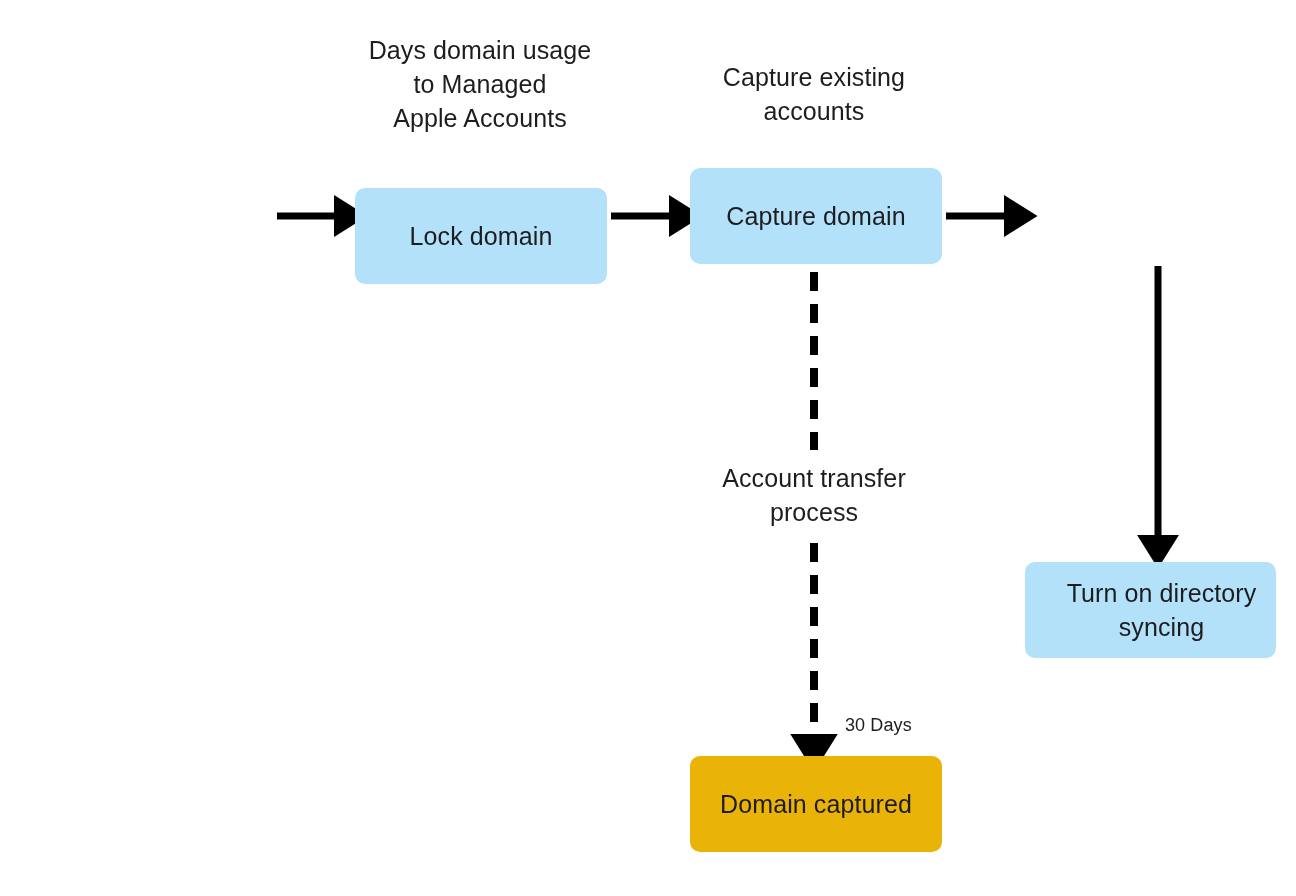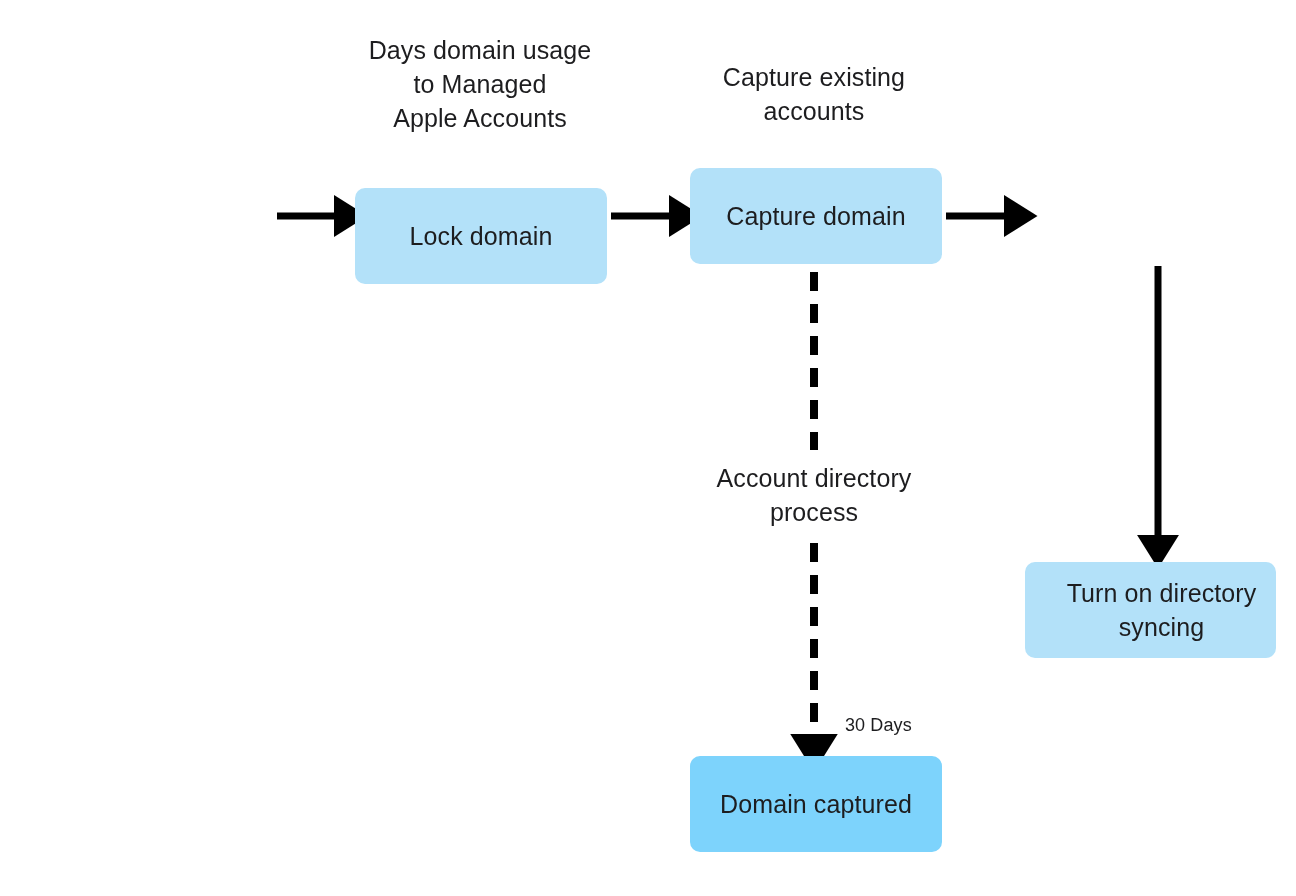--- a/index.html
+++ b/index.html
@@ -103,20 +103,20 @@
 
 
   <div class="node" style="left:355px; top:168px; width:252px; height:96px; background:#b3e1f9;margin-top:20px;">Lock domain</div>
 
   <div class="node" style="left:690px; top:168px; width:252px; height:96px; background:#b3e1f9;">Capture domain</div>
 
 
   <div class="node" style="left:1025px; top:562px; width:251px; height:96px; background:#b3e1f9; white-space:pre-line;padding-left:32px;">Turn on directory
 syncing</div>
 
-  <div class="node" style="left:690px; top:756px; width:252px; height:96px; background:#7dd3fc;">Domain captured</div>
+  <div class="node" style="left:690px; top:756px; width:252px; height:96px; background:#eab308;">Domain captured</div>
 
-  <div class="caption" style="left:674px; top:461px; width:280px;">Account directory
+  <div class="caption" style="left:674px; top:461px; width:280px;">Account transfer
 process</div>
 
   <div class="edge-label" style="left:845px; top:708px;">30 Days</div>
 
 </div>
 
 </body></html>

